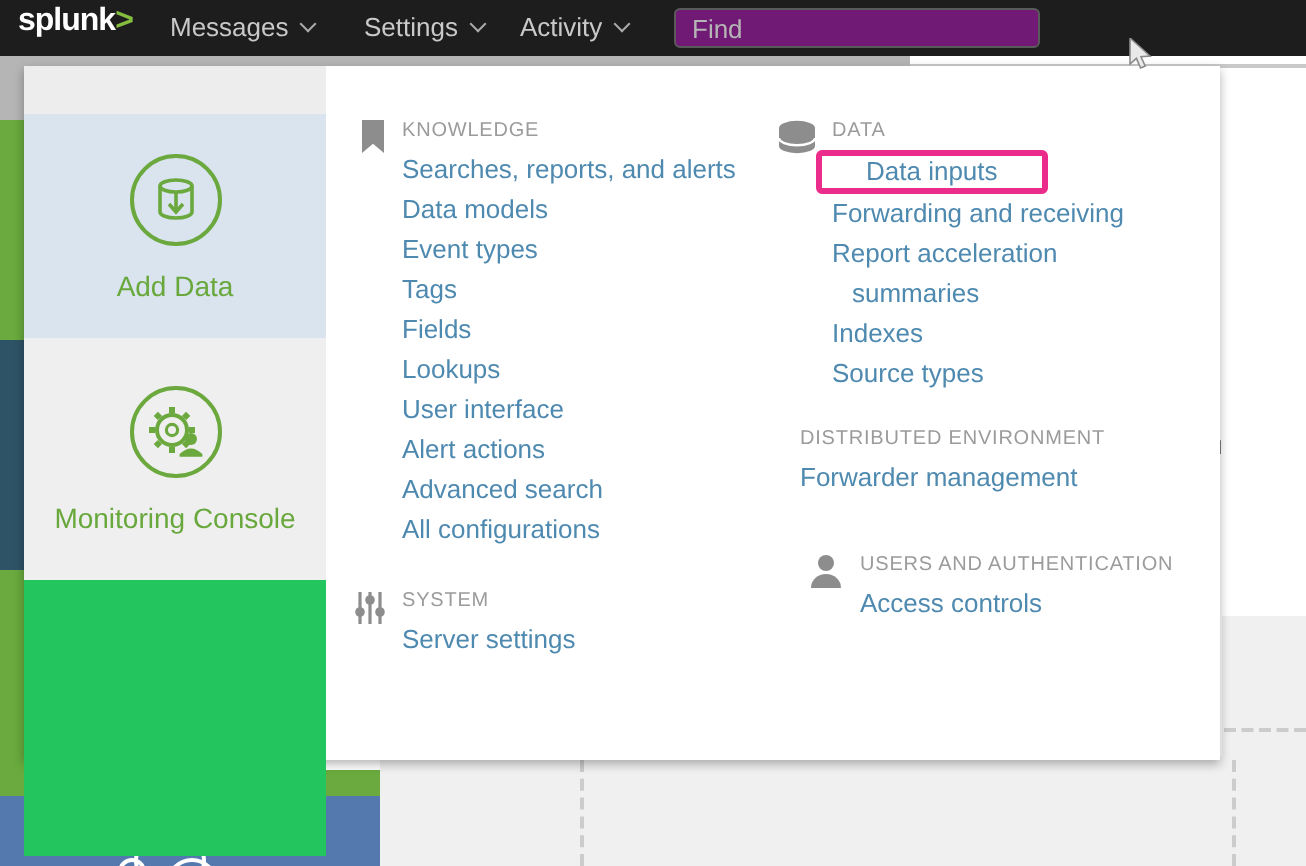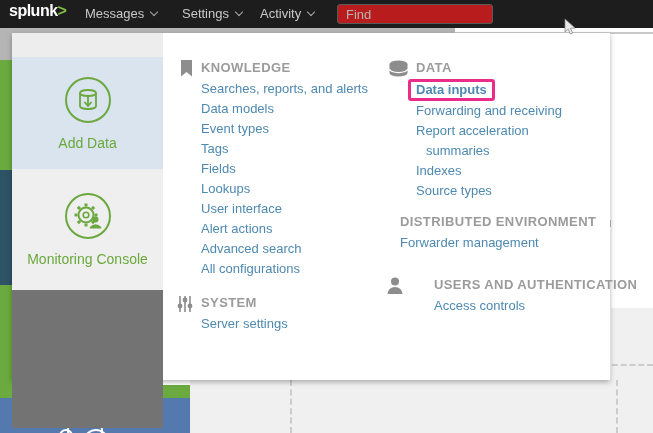--- a/index.html
+++ b/index.html
@@ -8,21 +8,21 @@
 
   
   .topbar { position:absolute; left:0; top:0; width:653px; height:28px; background:#1d1d1d; z-index:10; }
   .logo { position:absolute; left:9px; top:2px; font-size:16px; font-weight:bold; color:#fff; letter-spacing:-0.5px; cursor:pointer; }
   .logo .logo-gt { color:#84bd3f; font-weight:bold; }
   .topmenu { position:absolute; top:0; height:28px; line-height:28px; color:#c9c9c9; font-size:13px; cursor:pointer; white-space:nowrap; }
   .topmenu .chev { display:inline-block; width:6px; height:6px; border-right:1.5px solid #a9a9a9; border-bottom:1.5px solid #a9a9a9; transform:rotate(45deg); margin-left:7px; margin-bottom:3px; }
   #menu-messages { left:85px; }
   #menu-settings { left:182px; }
   #menu-activity { left:260px; }
-  .find-input { position:absolute; left:337px; top:4px; width:156px; height:20px; background:#b91c1c; border:1px solid #5a5a5a; border-radius:3px; color:#b5b5b5; font-size:13px; padding:0 8px; font-family:"Liberation Sans", sans-serif; outline:none; }
+  .find-input { position:absolute; left:337px; top:4px; width:183px; height:20px; background:#701a75; border:1px solid #5a5a5a; border-radius:3px; color:#b5b5b5; font-size:13px; padding:0 8px; font-family:"Liberation Sans", sans-serif; outline:none; }
   .find-input::placeholder { color:#b5b5b5; opacity:1; }
 
   
   .bg { position:absolute; z-index:1; }
   .bg-bar-left  { left:0; top:28px; width:455px; height:6px; background:#b5b5b5; }
   .bg-bar-right { left:455px; top:28px; width:198px; height:6px; background:#fff; border-bottom:2px solid #c9c9c9; }
   .bg-strip-gray   { left:0; top:34px; width:12px; height:26px; background:#b5b5b5; }
   .bg-strip-green1 { left:0; top:60px; width:12px; height:110px; background:#6aaa3e; }
   .bg-strip-teal   { left:0; top:170px; width:12px; height:115px; background:#2f5366; }
   .bg-strip-green2 { left:0; top:285px; width:12px; height:100px; background:#6aaa3e; }
@@ -33,41 +33,41 @@
   .dash-v { border-left:2px dashed #ccc; width:0; }
   .dash-v1 { left:290px; top:380px; height:53px; }
   .dash-v2 { left:616px; top:380px; height:53px; }
   .dash-h  { left:612px; top:364px; width:41px; height:0; border-top:2px dashed #ccc; }
   .bg-partial-text { left:604px; top:215px; font-size:13px; color:#3c3c3c; }
 
   
   .panel { position:absolute; left:12px; top:33px; width:598px; height:347px; background:#fff; z-index:5; box-shadow:0 2px 5px rgba(0,0,0,0.3); }
 
   
-  .tiles { position:absolute; left:0; top:0; width:151px; height:395px; background:#737373; }
+  .tiles { position:absolute; left:0; top:0; width:151px; height:395px; background:#22c55e; }
   .tile-spacer { height:24px; background:#ededed; }
   .tile { display:flex; flex-direction:column; align-items:center; justify-content:center; gap:11px; cursor:pointer; }
   .tile-add-data { height:112px; background:#d9e4ef; }
   .tile-monitoring { height:121px; background:#efefef;align-items:center; }
   .tile-label { font-size:14px; color:#69a83c; text-align:center; }
 
   
   .section { position:absolute; display:flex; }
   .sec-icon { width:19px; padding-top:2px; display:flex; justify-content:flex-end; }
   .sec-body { margin-left:8px; }
-  .sec-header { font-size:13px; color:#9b9b9b; letter-spacing:0.4px; margin:2px 0 4px 0; white-space:nowrap;font-weight:bold; }
+  .sec-header { font-size:10px; color:#9b9b9b; letter-spacing:0.4px; margin:2px 0 4px 0; white-space:nowrap; }
   .sec-items { display:block; }
   .menu-link { display:block; font-size:13px; line-height:20px; color:#4e89b0; text-decoration:none; padding-left:10px; text-indent:-10px; cursor:pointer; }
-  .link-inner.highlighted { display:inline-block; border:3px solid #ec2c8a; border-radius:3px; padding:0 5px; margin-left:-8px; line-height:16px; text-indent:0;font-weight:bold; }
+  .link-inner.highlighted { display:inline-block; border:3px solid #ec2c8a; border-radius:3px; padding:0 22px; margin-left:-8px; line-height:16px; text-indent:0; }
 
   #sec-knowledge   { left:162px; top:25px; }
   #sec-system      { left:162px; top:260px; }
   #sec-data        { left:377px; top:25px; }
   #sec-distributed { left:361px; top:179px; }
-  #sec-users       { left:373px; top:242px;gap:22px; }
+  #sec-users       { left:391px; top:242px; }
   #sec-data .sec-items, #sec-distributed .sec-items, #sec-users .sec-items { width:162px; }
 
   
   .cursor { position:absolute; left:564px; top:19px; z-index:20; }
 </style>
 </head>
 <body>
 
 <div id="screen">
 

